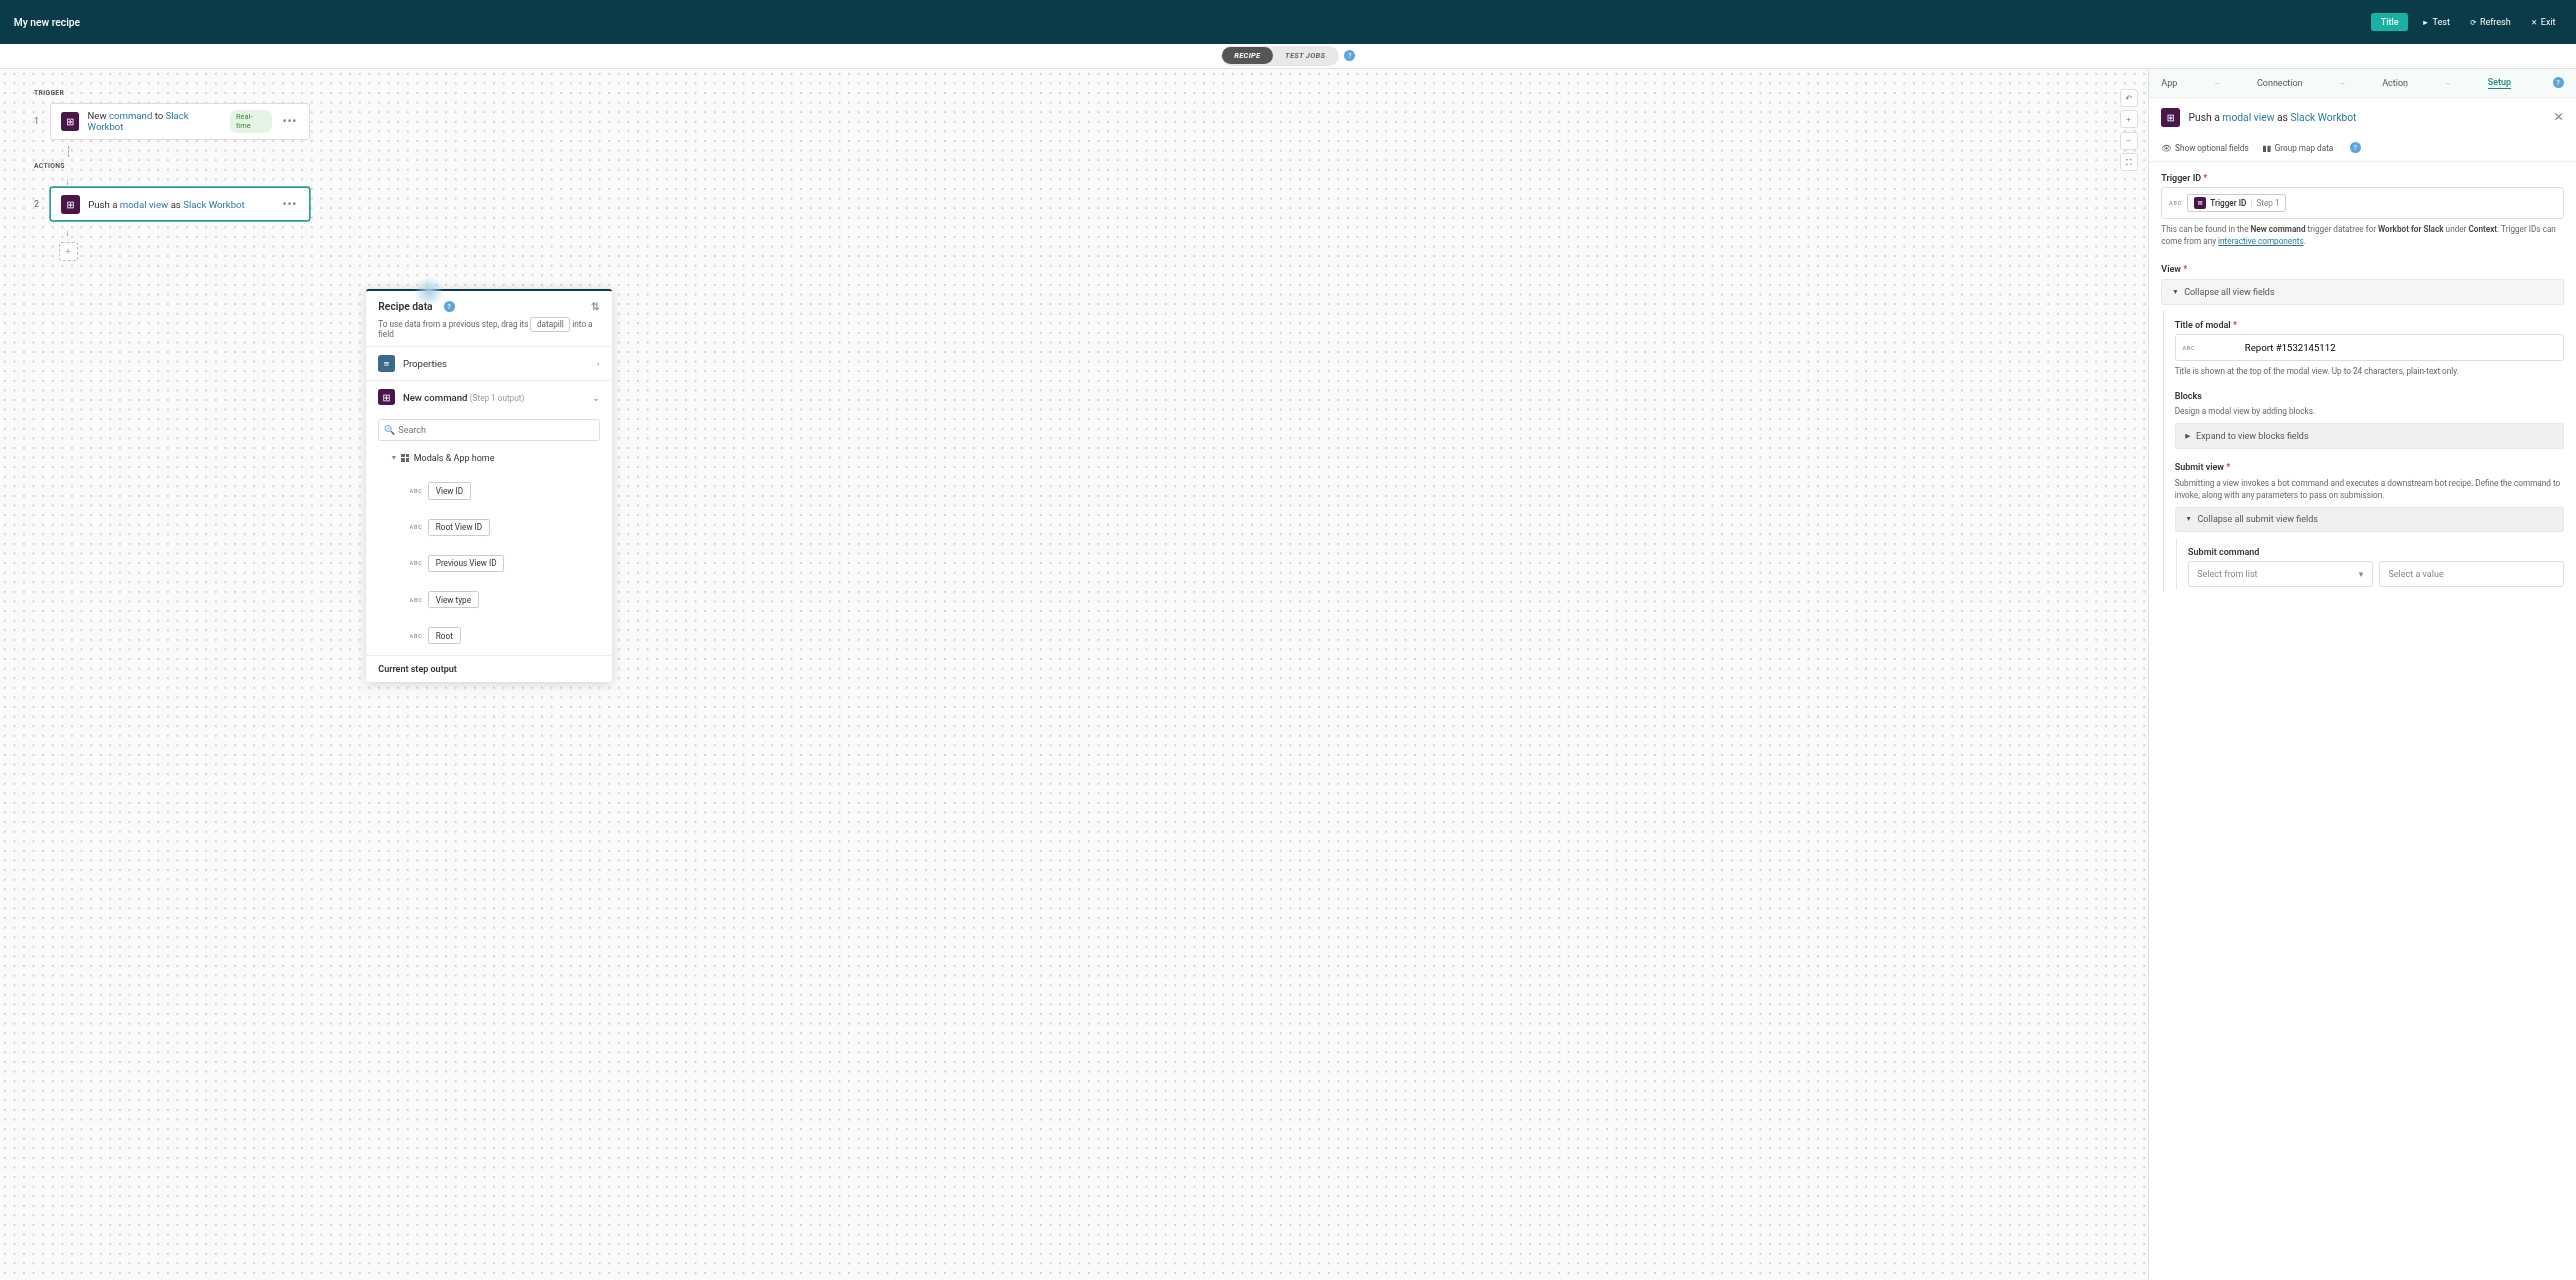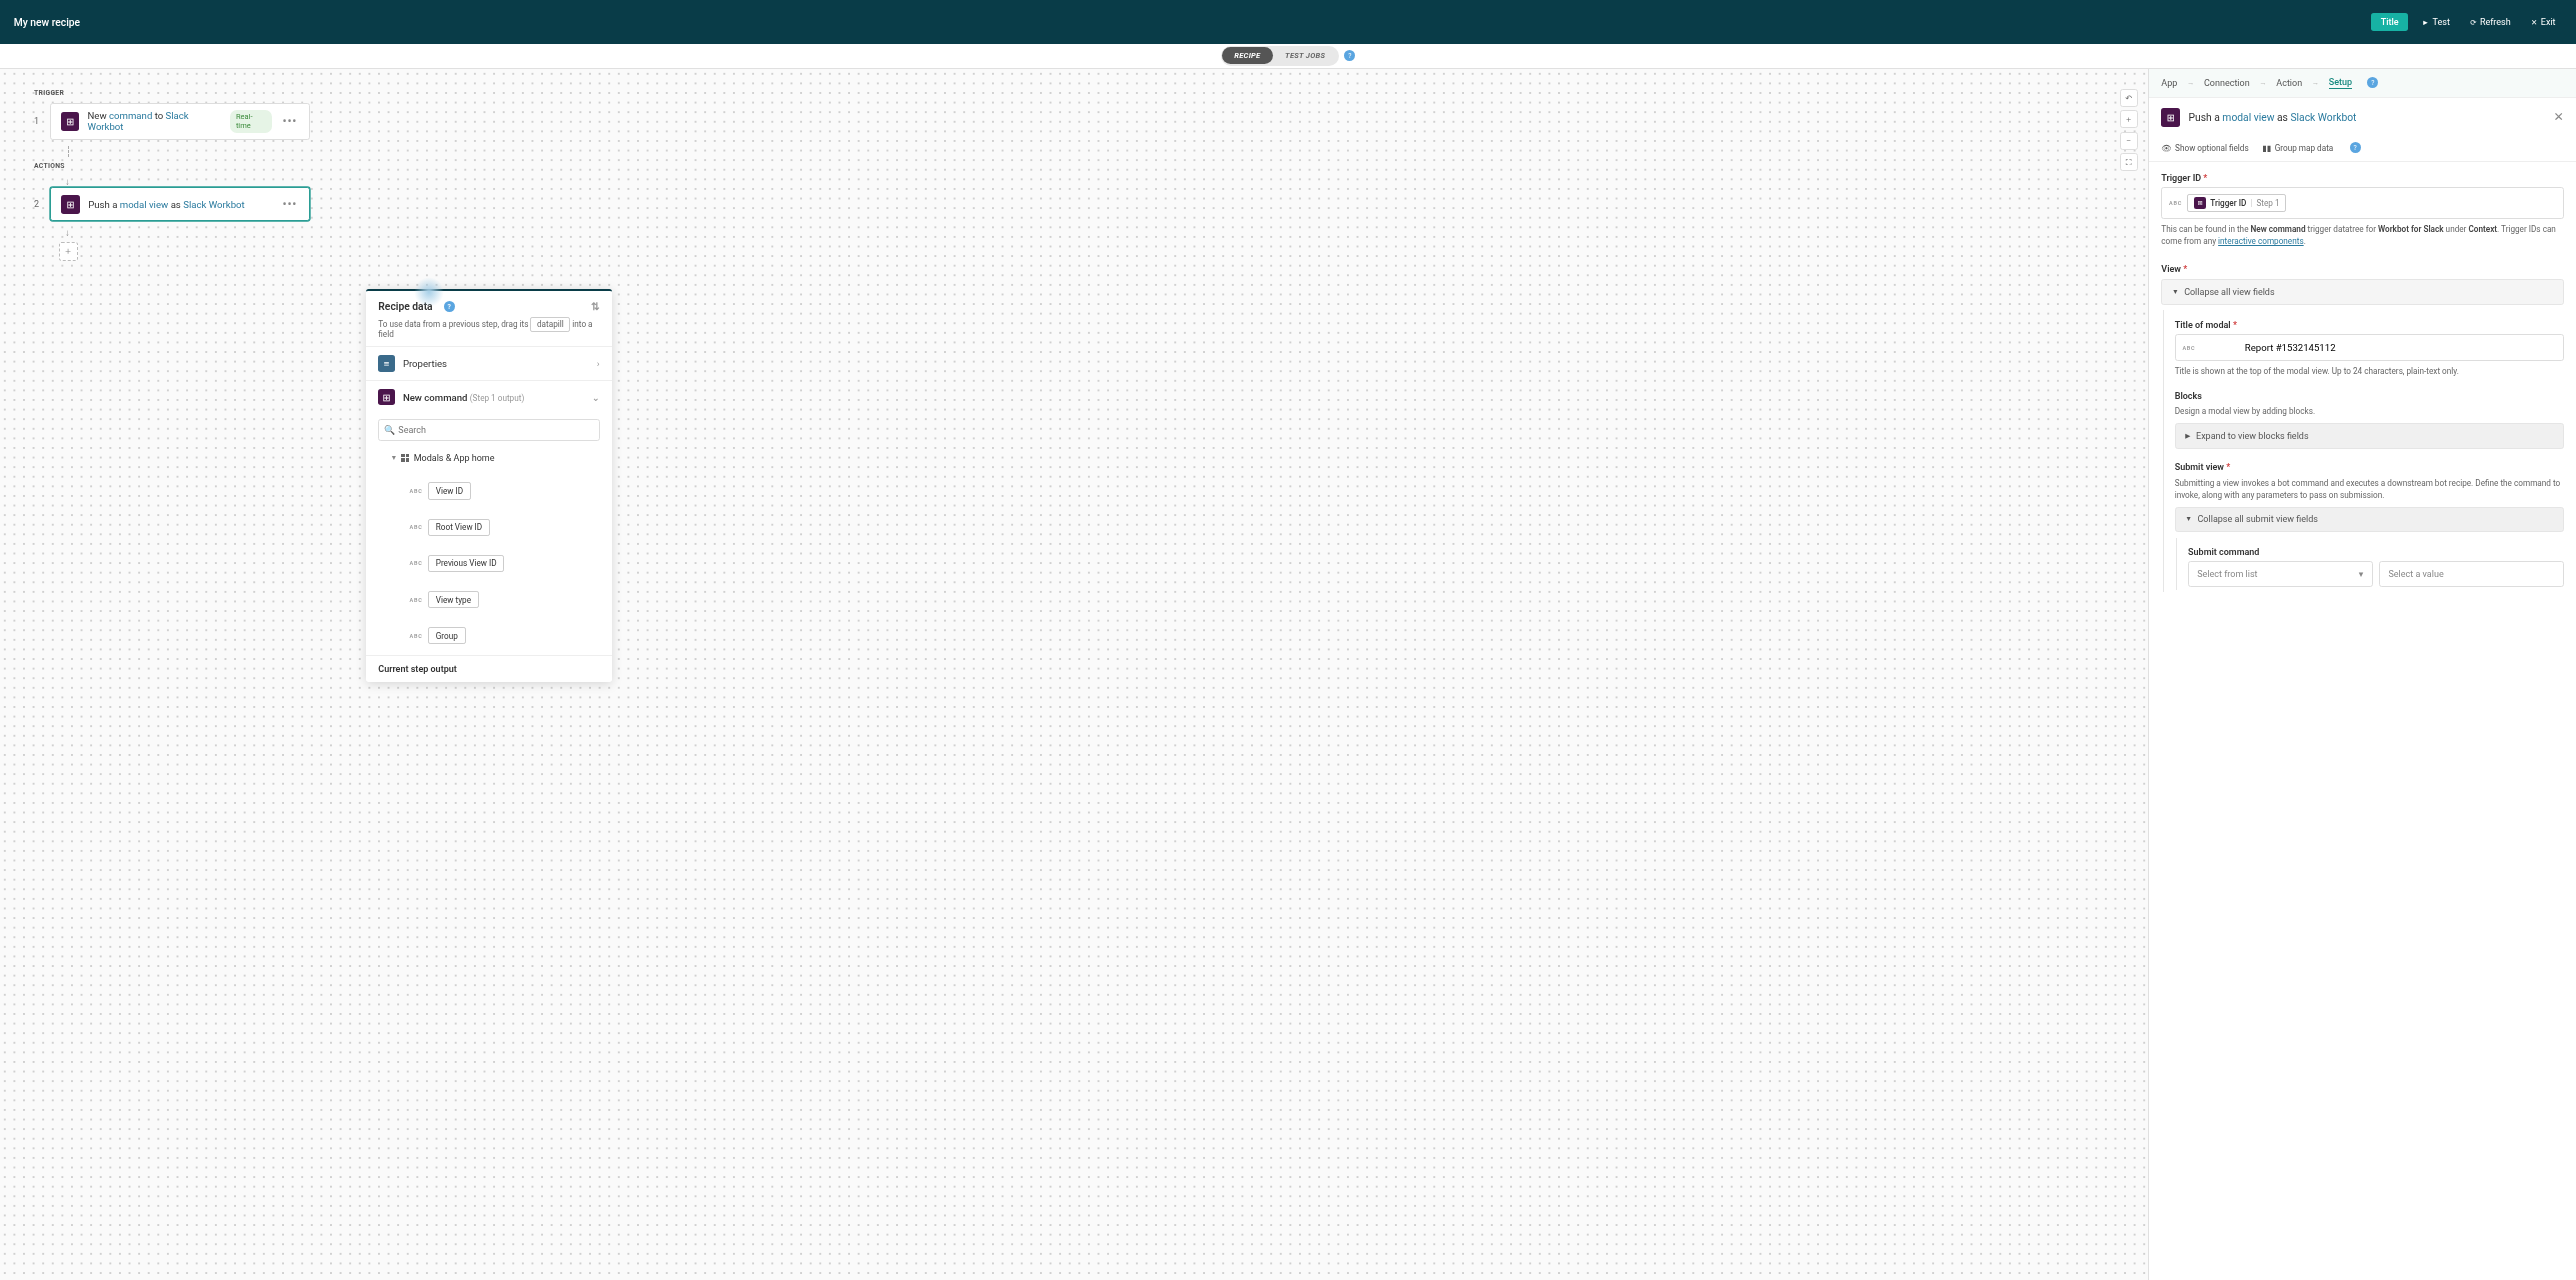--- a/index.html
+++ b/index.html
@@ -56,21 +56,21 @@
   .dt-node { font-size: 9px; padding: 4.1px 0; display: flex; align-items: center; gap: 4.1px; }
   .dt-node .grid-ico { display:inline-flex; gap:0.7px; flex-wrap:wrap; width:8.2px; height:8.2px; }
   .dt-node .grid-ico span{ width:3.4px;height:3.4px;background:#666; }
   .dt-leaf { margin-left: 19px; padding: 3.4px 0; display: flex; align-items: center; gap: 5.5px; margin-top: 12px; }
   .abc { font-size: 5.5px; letter-spacing: 0.7px; color: #999; font-weight:600; }
   .chip { border: 0.7px solid #ccc; padding: 2.7px 6.8px; border-radius: 2.1px; font-size: 8.2px; background:#fff; }
   .dt-foot { border-top: 0.7px solid #eee; padding: 8.2px 12.3px; font-size: 9px; font-weight: 600; }
   .hint-bubble { position:absolute; top: -13.7px; left: 48px; width:30px; height:30px; border-radius:50%; background:radial-gradient(#a8d0e8 0%, rgba(168,208,232,0) 70%); }
 
   
-  .bcrumb { display:flex; align-items:center; gap:9.6px; padding: 8.2px 12.3px; border-bottom: 0.7px solid #eee; background:#f6faf9; }
+  .bcrumb { display:flex; align-items:center; gap:9.6px; padding: 8.2px 12.3px; border-bottom: 0.7px solid #eee; background:#f6faf9;justify-content:space-between; }
   .bcrumb-item { font-size: 9px; color: #555; cursor:pointer; }
   .bcrumb-item.active { color: #1a8a80; border-bottom: 1.4px solid #1a8a80; padding-bottom: 1.4px; font-weight:500; }
   .bcrumb-arr { color: #bbb; font-size: 7.5px; }
   .panel-head { padding: 9.6px 12.3px; display:flex; align-items:center; gap:8.2px; }
   .panel-head .close { margin-left:auto; color:#888; cursor:pointer; font-size:12.3px; }
   .panel-opts { padding: 5.5px 12.3px 8.2px; display:flex; gap:13.7px; border-bottom:0.7px solid #eee; font-size:8.2px; color:#555; align-items:center;}
   .panel-opts .opt { display:flex; align-items:center; gap:3.4px; cursor:pointer; }
   .panel-body { padding: 11px 12.3px; }
   .fld-label { font-size: 9px; font-weight:600; margin-bottom:4.1px; }
   .req { color:#d04040; }
@@ -210,21 +210,21 @@
         <div class="dt-leaf">
             <span class="abc">ABC</span>
             <span class="chip">Previous View ID</span>
           </div>
         <div class="dt-leaf">
             <span class="abc">ABC</span>
             <span class="chip">View type</span>
           </div>
         <div class="dt-leaf">
             <span class="abc">ABC</span>
-            <span class="chip">Group</span>
+            <span class="chip">Root</span>
           </div>
       </div>
       <div class="dt-foot">Current step output</div>
     </div>
   </div>
 
   <div class="rightpanel">
     <div class="bcrumb">
       <span class="bcrumb-item">App</span>
       <span class="bcrumb-arr">→</span>

